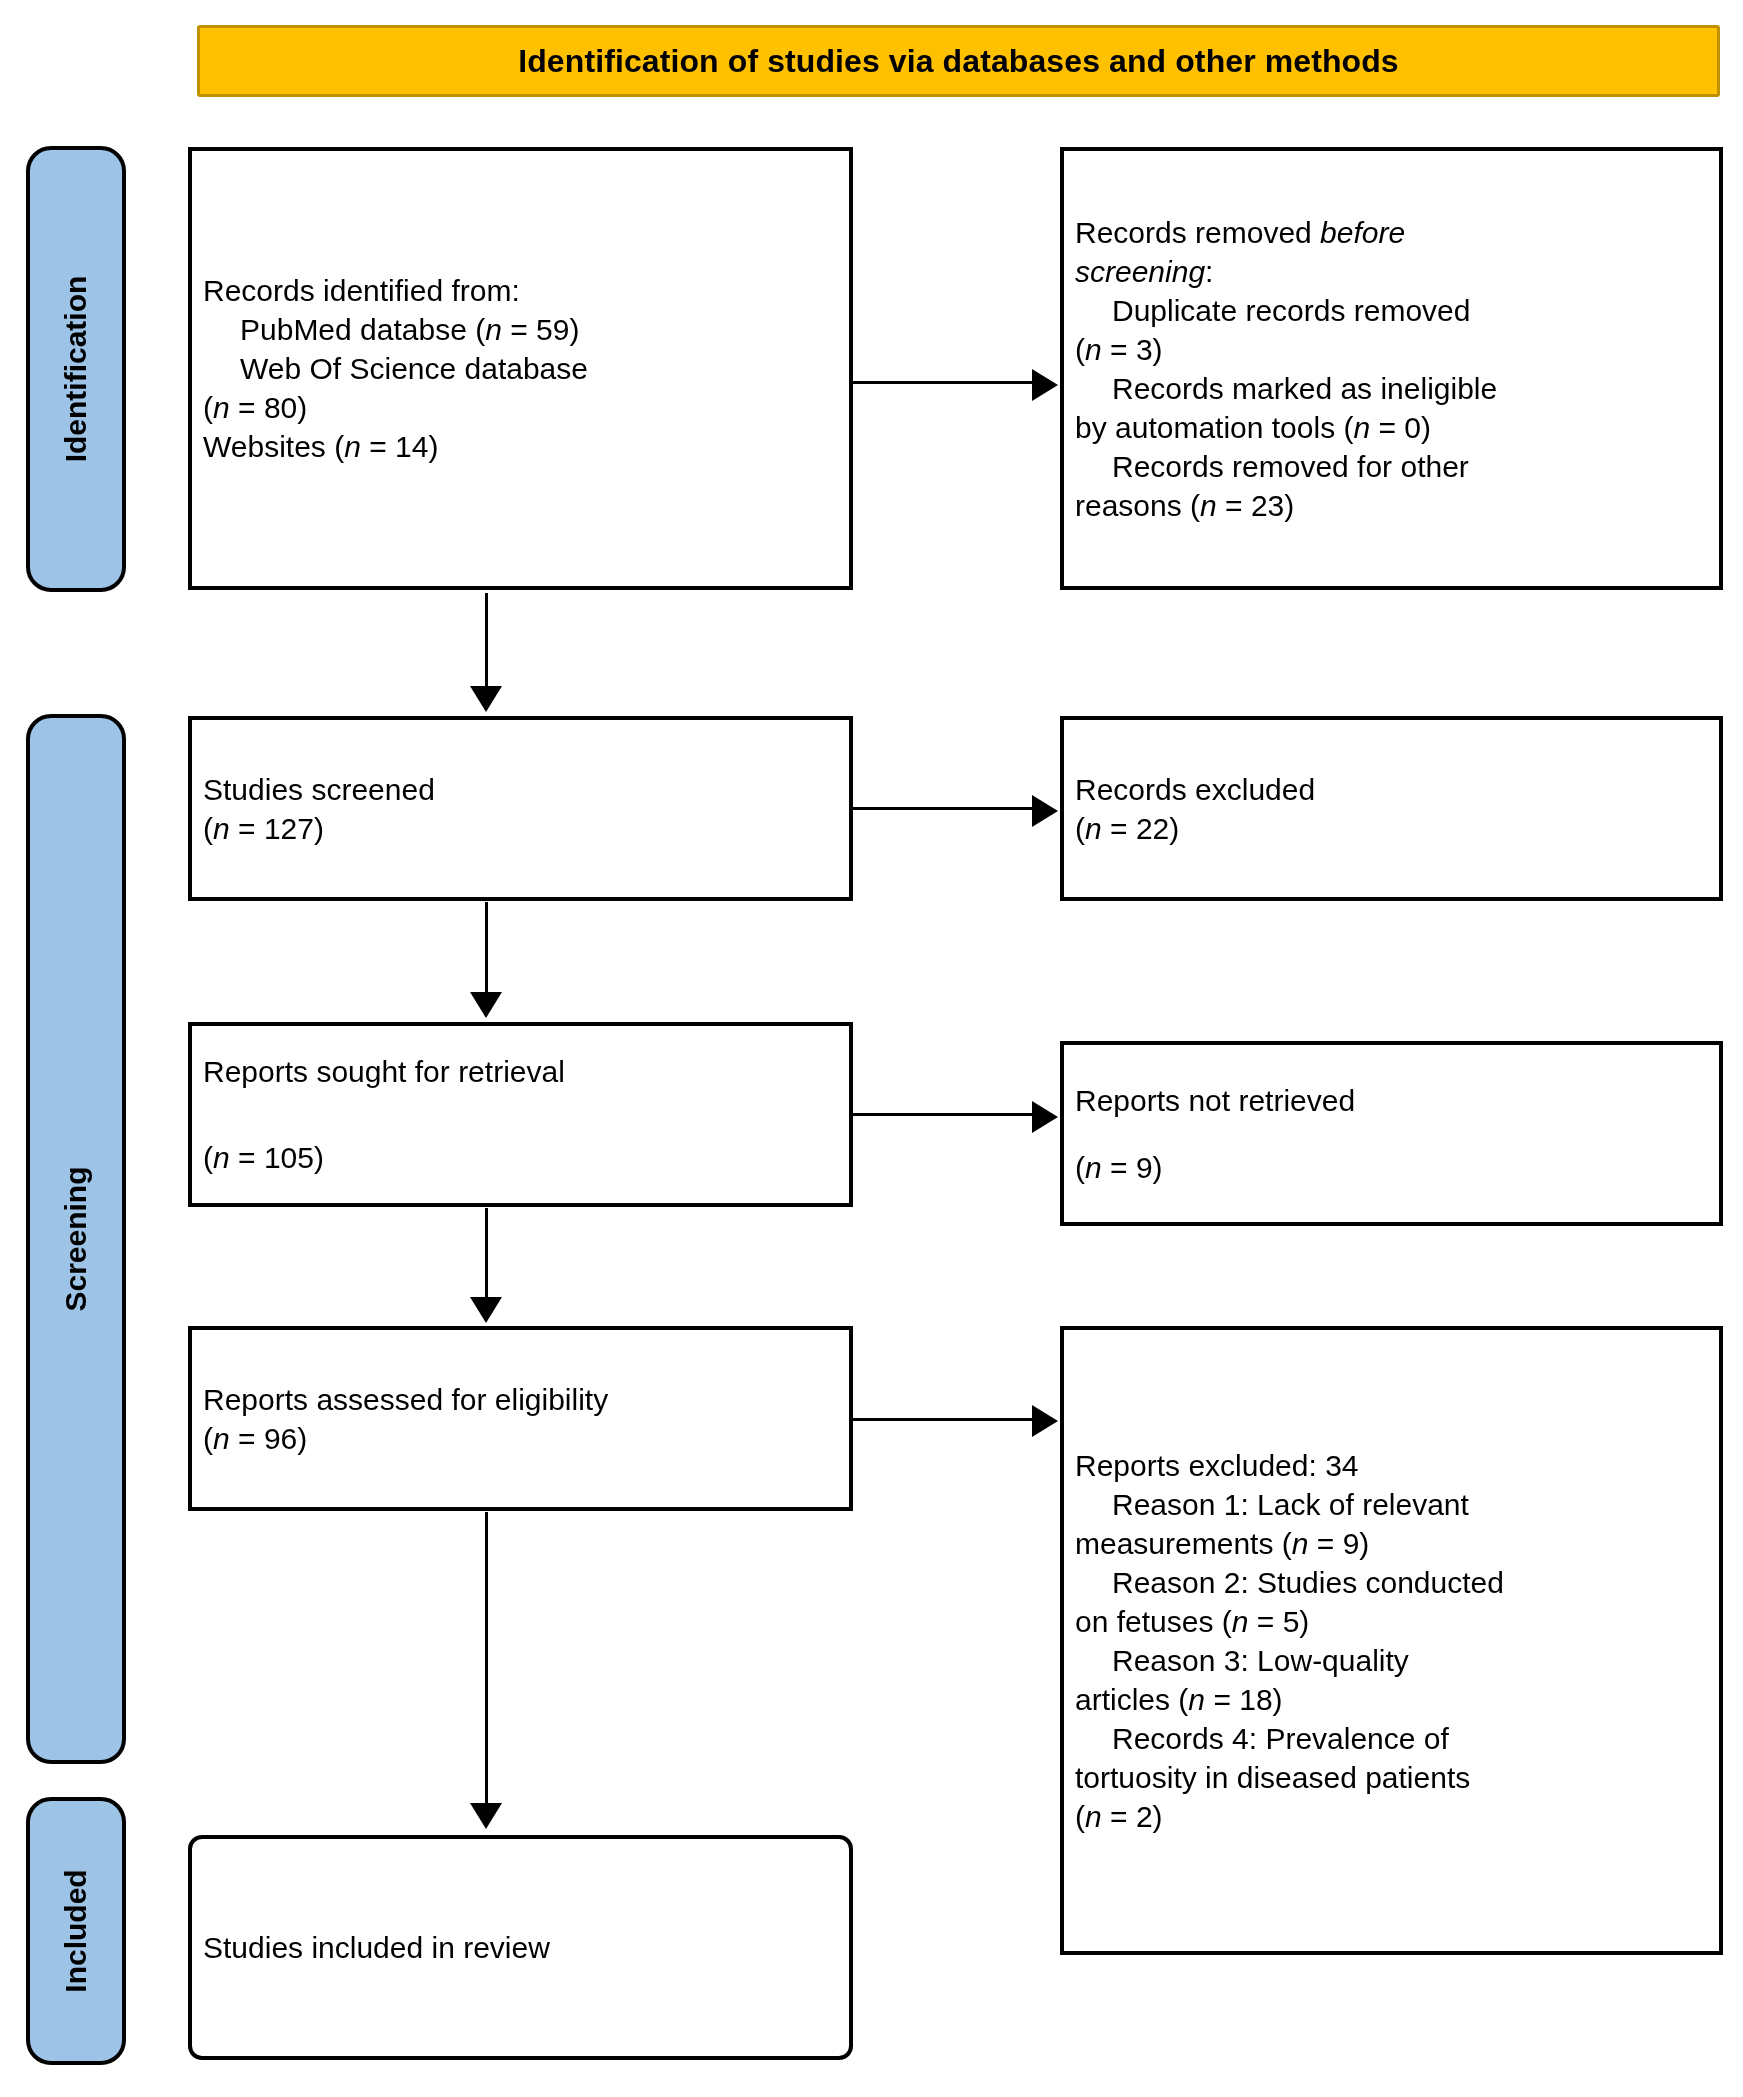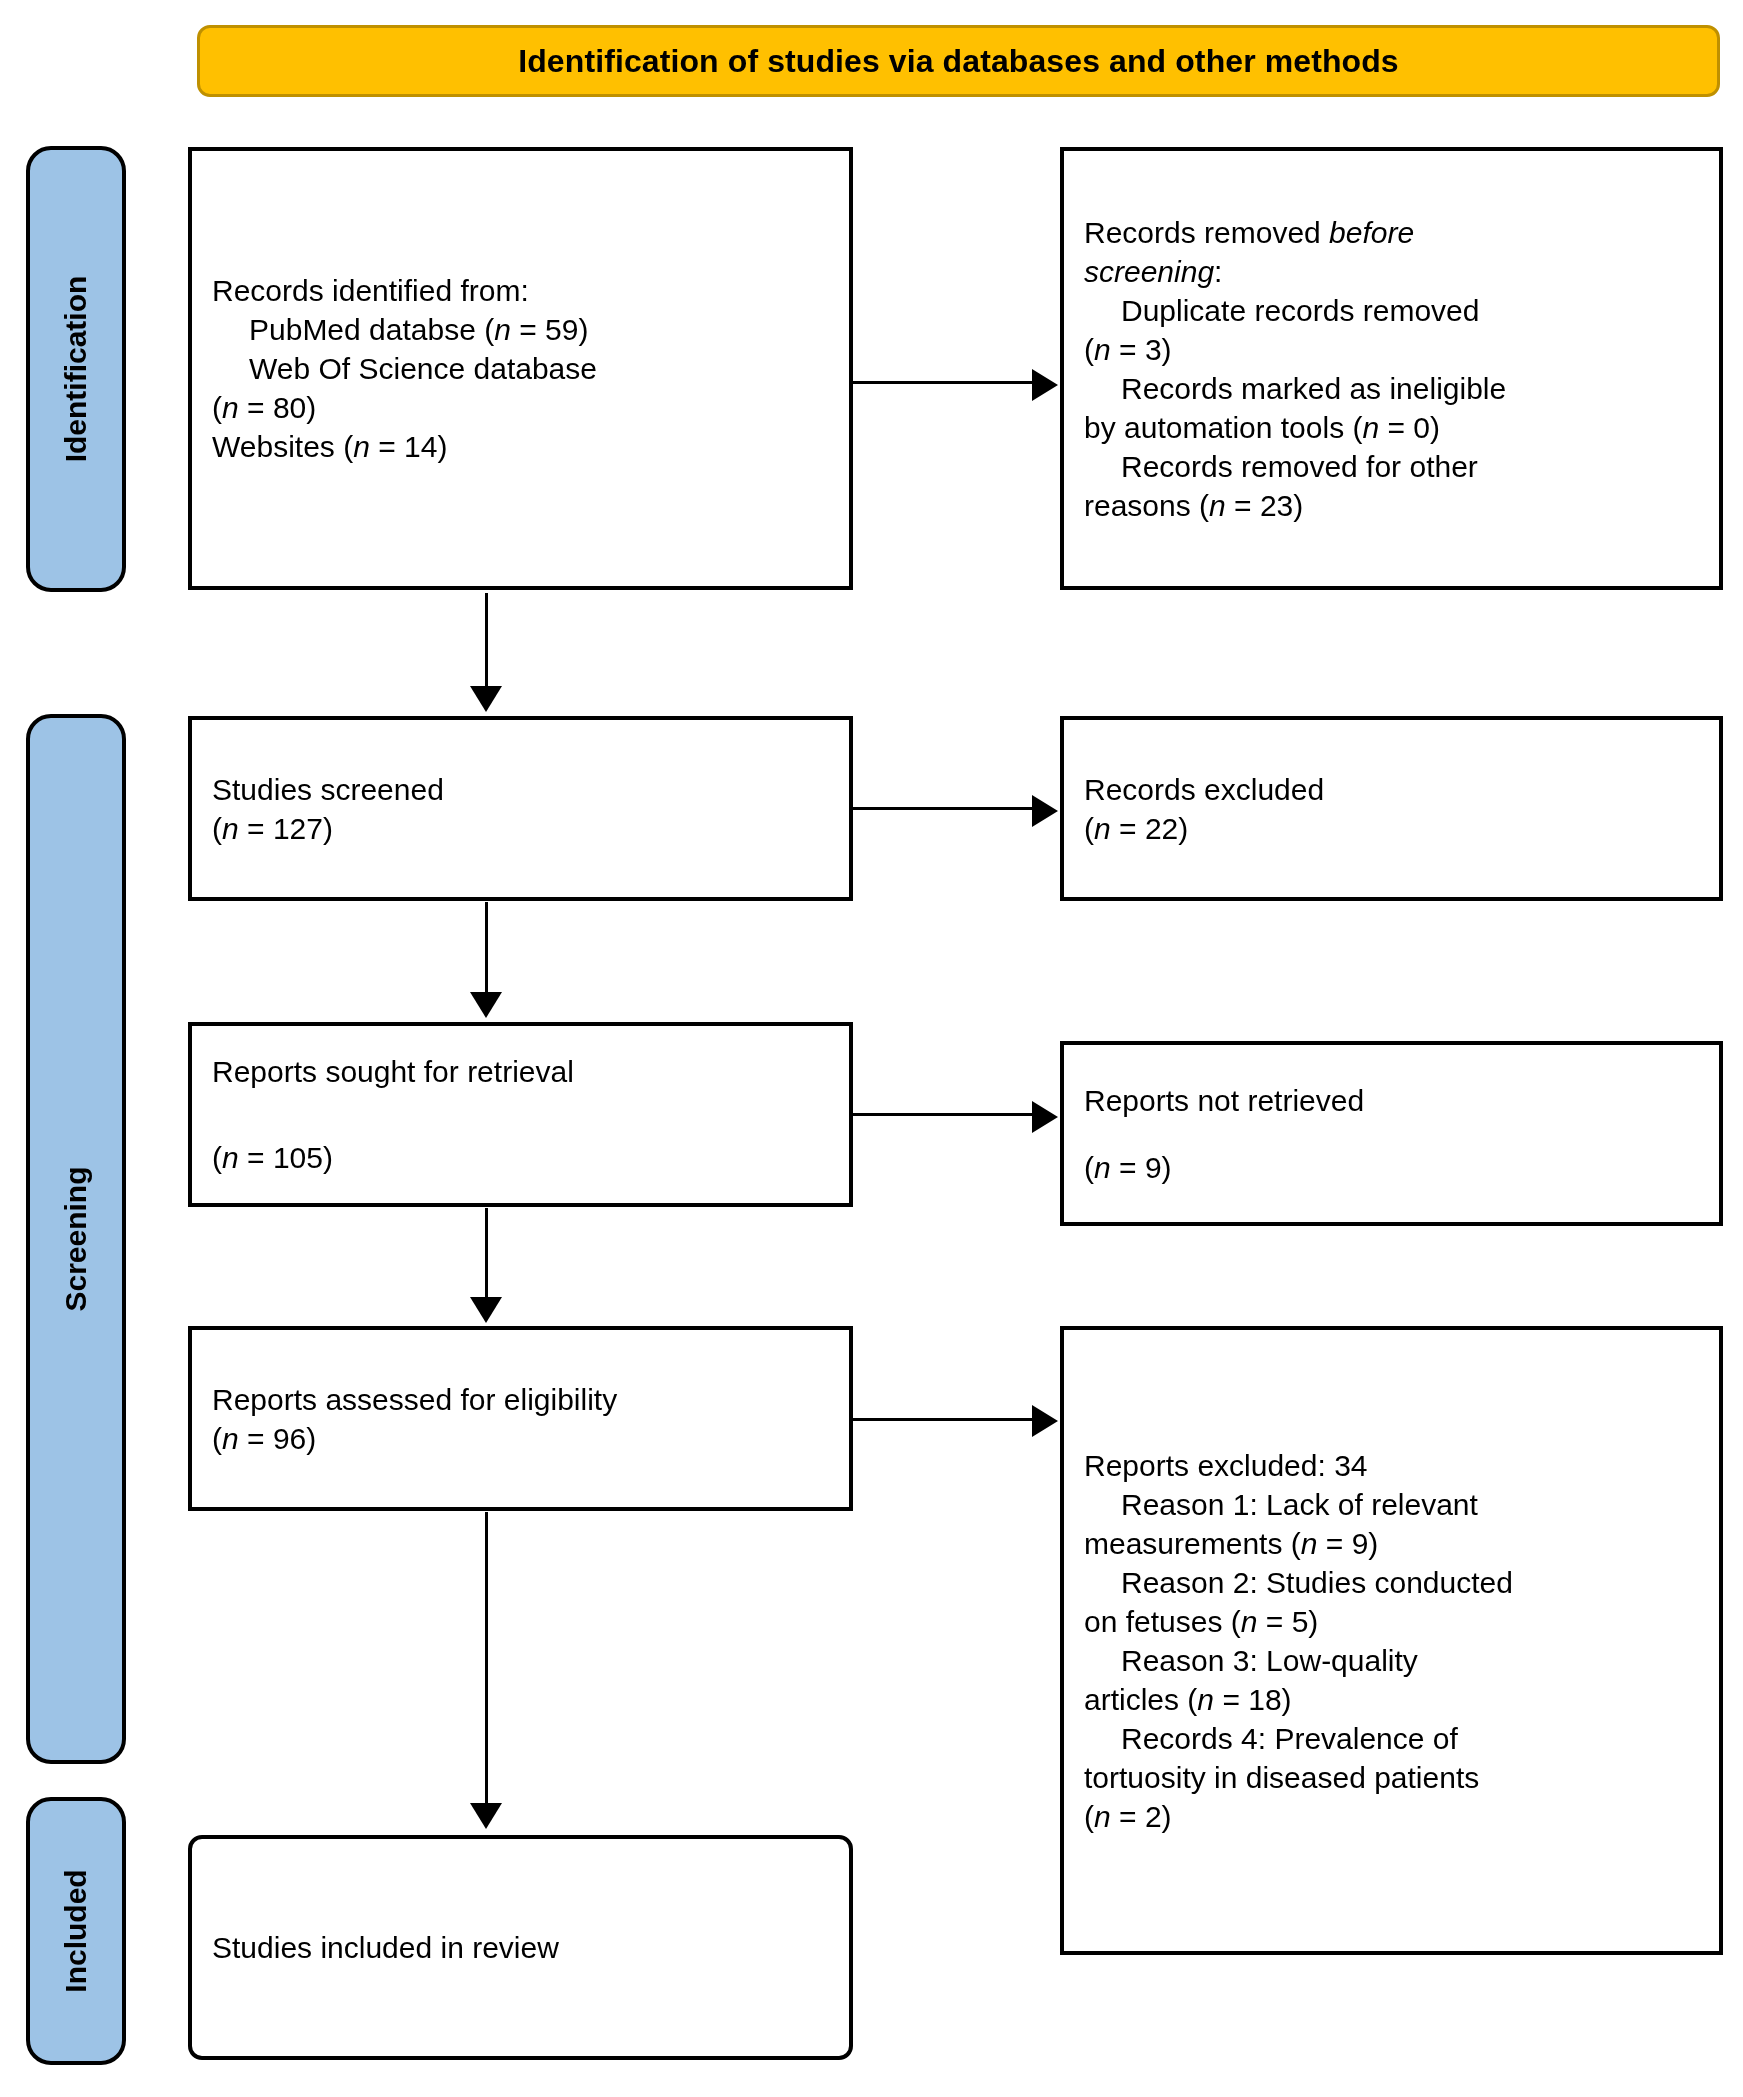--- a/index.html
+++ b/index.html
@@ -21,21 +21,21 @@
 
   
   .banner {
     position: absolute;
     left: 197px;
     top: 25px;
     width: 1523px;
     height: 72px;
     background: #FFC000;
     border: 3px solid #BF9000;
-    border-radius: 13px;
+    border-radius: 3px;
     box-sizing: border-box;
     display: flex;
     align-items: center;
     justify-content: center;
   }
   .banner-text {
     font-size: 32px;
     font-weight: bold;
     letter-spacing: 0.1px;
     color: #000000;
@@ -68,21 +68,21 @@
 
   
   .fbox {
     position: absolute;
     background: #ffffff;
     border: 4.1px solid #000000;
     box-sizing: border-box;
     display: flex;
     flex-direction: column;
     justify-content: center;
-    padding: 6px 20px;
+    padding: 6px 11px;
   }
   .fbox .line {
     font-size: 30px;
     line-height: 1.30;
     color: #000000;
     white-space: nowrap;
   }
   .fbox .line.indent { padding-left: 37px; }
   em { font-style: italic; }
 

